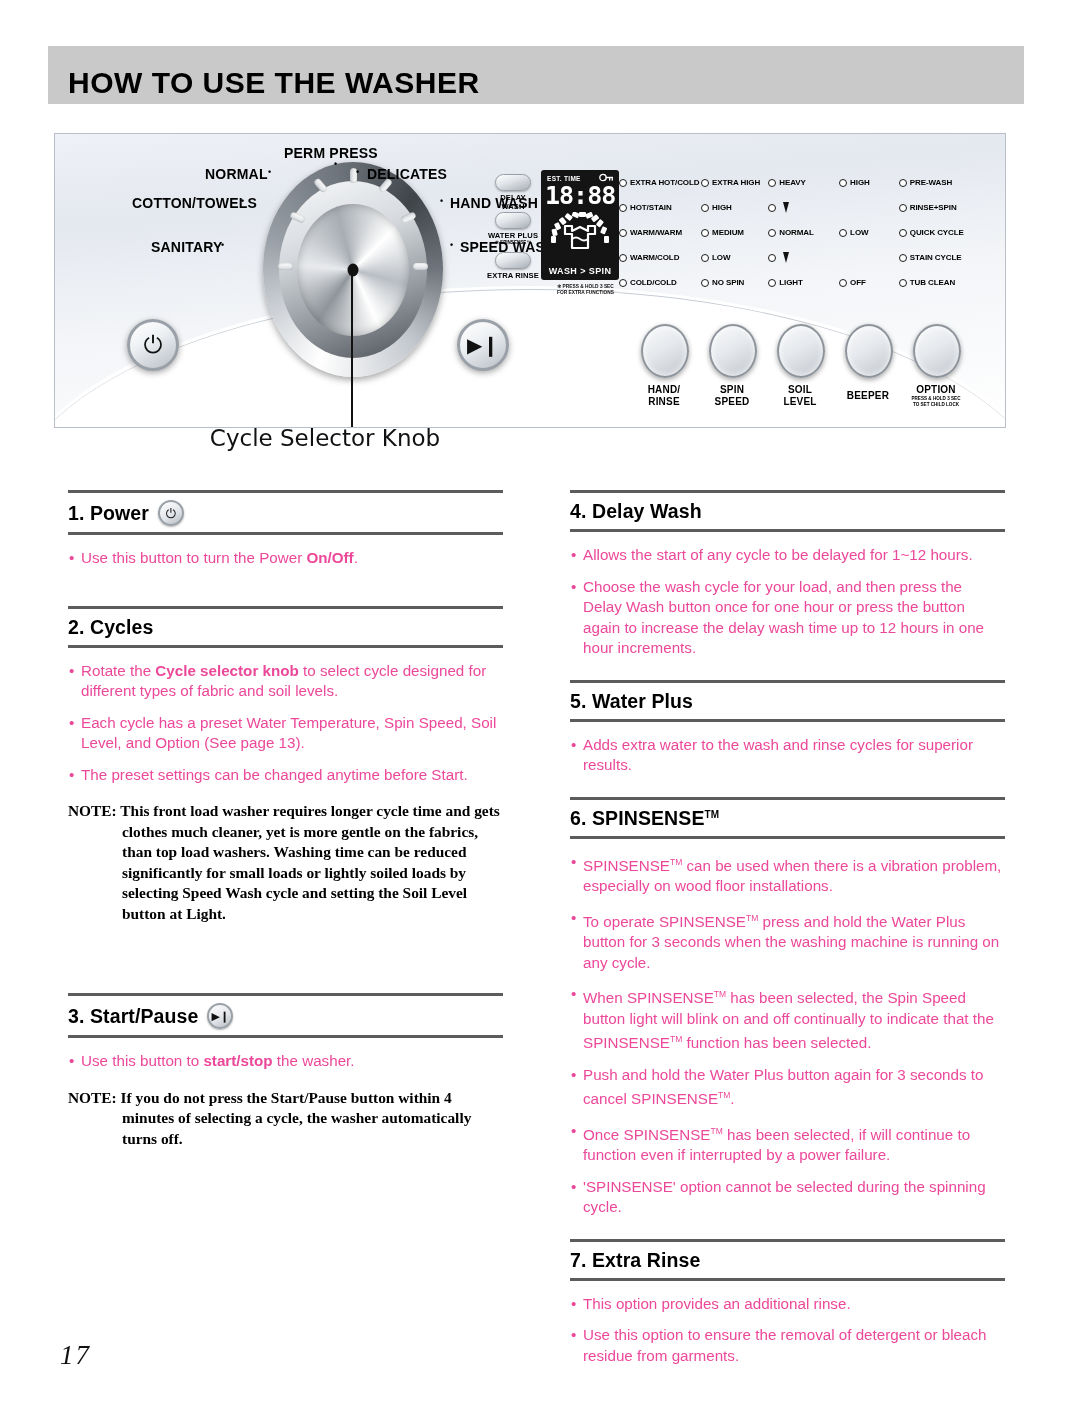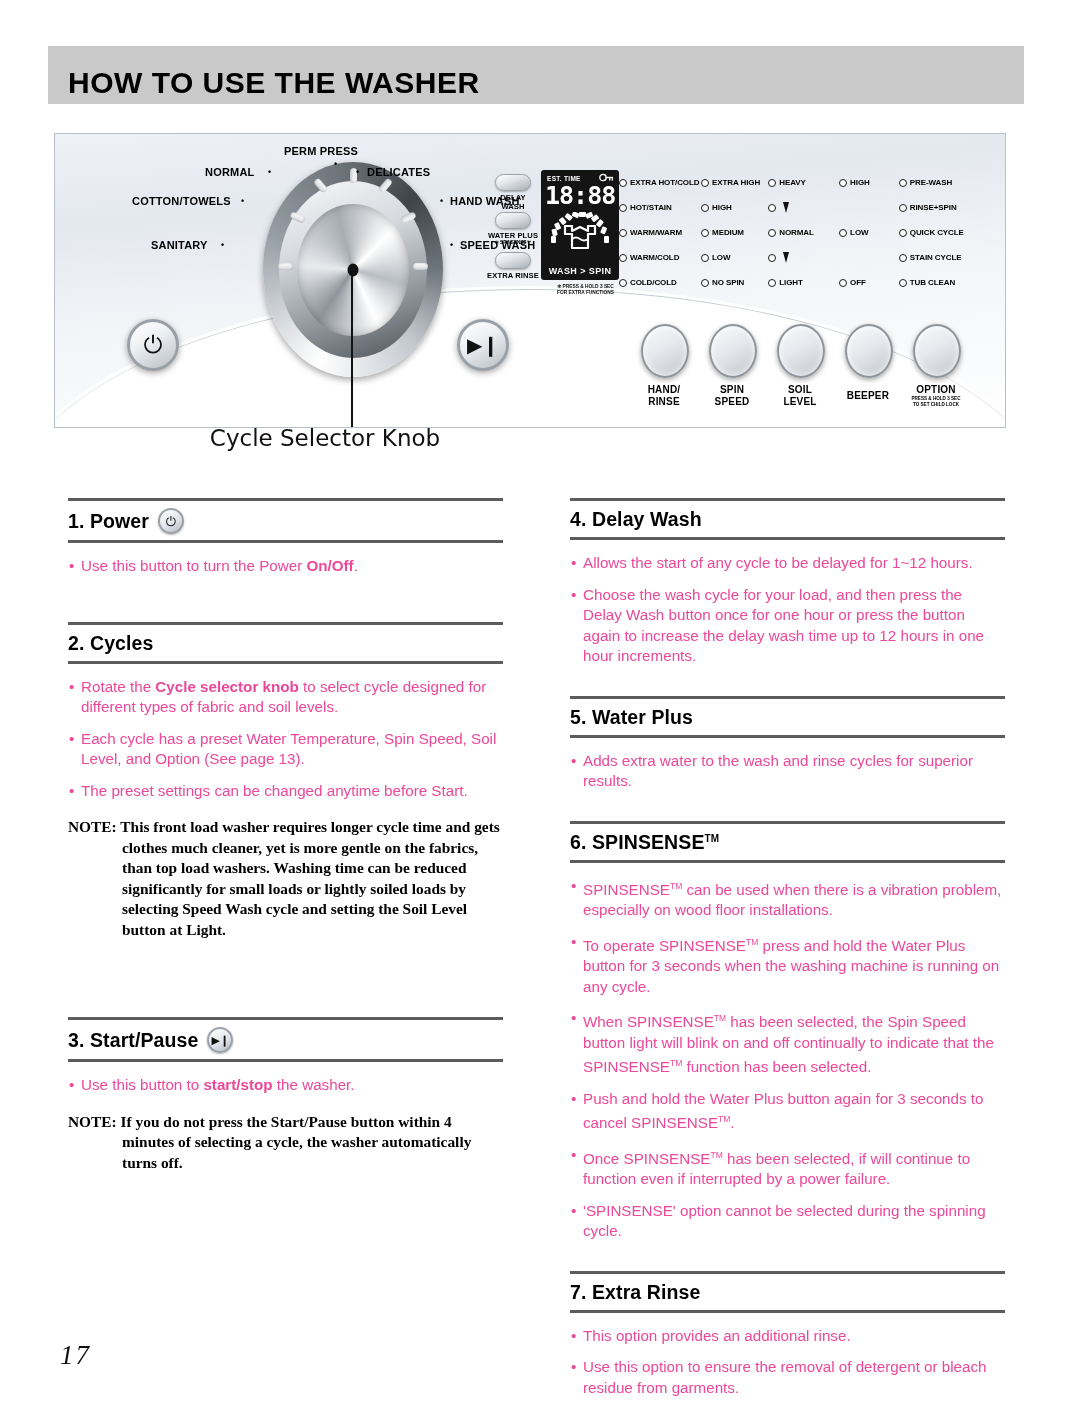--- a/index.html
+++ b/index.html
@@ -66,21 +66,21 @@
   }
   .knob-tick{
     position:absolute; width:15px; height:7px; border-radius:4px;
     background:linear-gradient(#ffffff,#d3d7dc);
     box-shadow:inset 0 0 2px rgba(0,0,0,.3);
   }
   .pointer-line{
     position:absolute; left:296px; top:140px; width:1.6px; height:185px; background:#111;
   }
   .knob-label{
-    position:absolute; font-size:11px; font-weight:bold; color:#000; white-space:nowrap;
+    position:absolute; font-size:14px; font-weight:bold; color:#000; white-space:nowrap;
     letter-spacing:.2px;
   }
 
   
   .oval-btn{
     position:absolute; width:36px; height:17px; border-radius:9px;
     background:linear-gradient(160deg,#ffffff 0%,#e3e6ea 40%,#a9afb6 100%);
     border:1px solid #9aa0a7;
     box-shadow:0 1px 2px rgba(0,0,0,.28);
   }
@@ -164,21 +164,21 @@
 
   
   .col{ position:absolute; width:435px; }
   .col-left{ left:68px; top:490px; }
   .col-right{ left:570px; top:490px; }
 
   .sec-head{
     position:relative; padding:7px 0 6px 0;
     border-top:3px solid #5c5c5c; border-bottom:3px solid #5c5c5c;
     margin-bottom:13px;
-    display:flex; align-items:center; gap:9px;margin-top:8px;
+    display:flex; align-items:center; gap:9px;
   }
   .sec-head .h{
     font-size:19.5px; font-weight:bold; color:#000; letter-spacing:.1px;
   }
   .sec-head .h sup{ font-size:10px; vertical-align:super; }
 
   .mini-btn{
     width:26px; height:26px; border-radius:50%;
     background:linear-gradient(150deg,#ffffff,#e3e6ea 55%,#b6bcc3);
     border:2px solid #9aa0a7; display:flex; align-items:center; justify-content:center;

